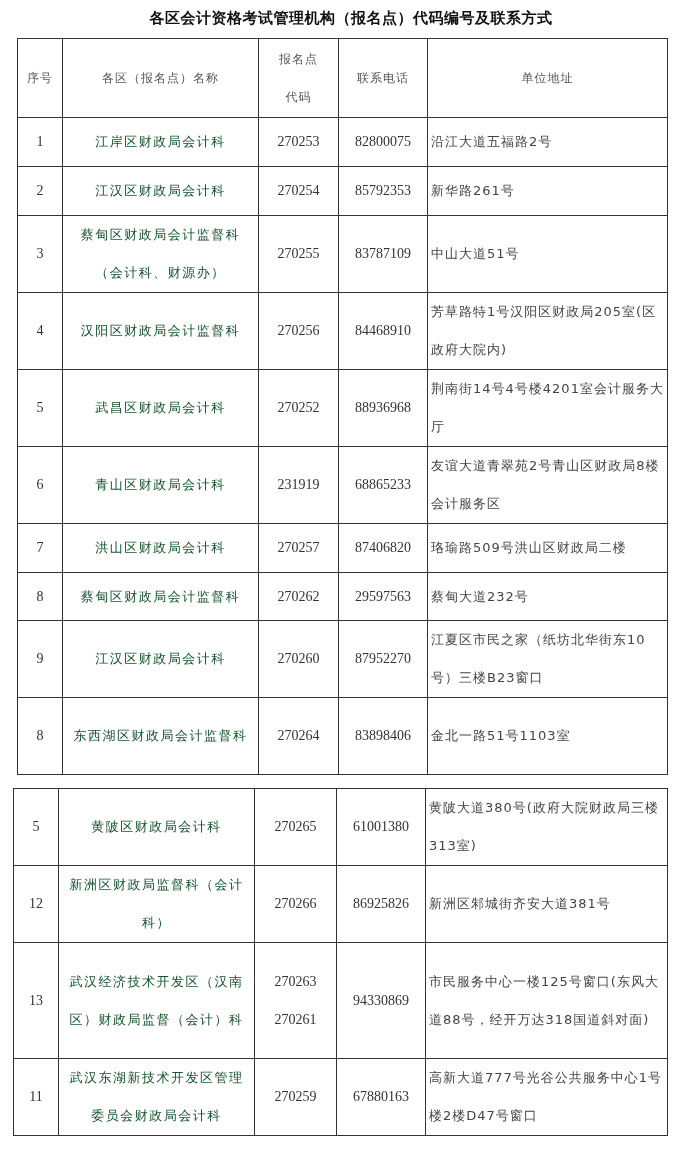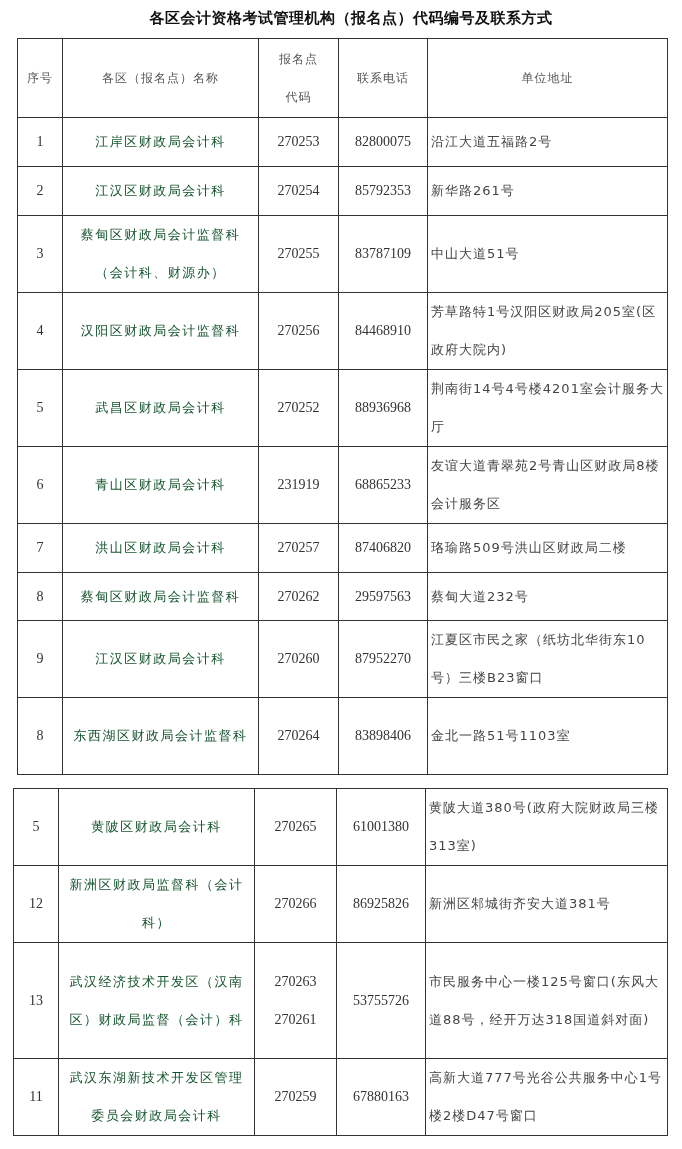--- a/index.html
+++ b/index.html
@@ -155,21 +155,21 @@
     <td class="num">86925826</td>
     <td class="addr">新洲区邾城街齐安大道381号</td>
   </tr>
   <tr style="height:116px">
     <td class="num">13</td>
     <td class="name">武汉经济技术开发区（汉南区）财政局监督（会计）科</td>
     <td class="num">
       <div>270263</div>
       <div>270261</div>
     </td>
-    <td class="num">53755726</td>
+    <td class="num">94330869</td>
     <td class="addr">市民服务中心一楼125号窗口(东风大道88号，经开万达318国道斜对面)</td>
   </tr>
   <tr style="height:77px">
     <td class="num">11</td>
     <td class="name">武汉东湖新技术开发区管理委员会财政局会计科</td>
     <td class="num">270259</td>
     <td class="num">67880163</td>
     <td class="addr">高新大道777号光谷公共服务中心1号楼2楼D47号窗口</td>
   </tr>
 </tbody>

